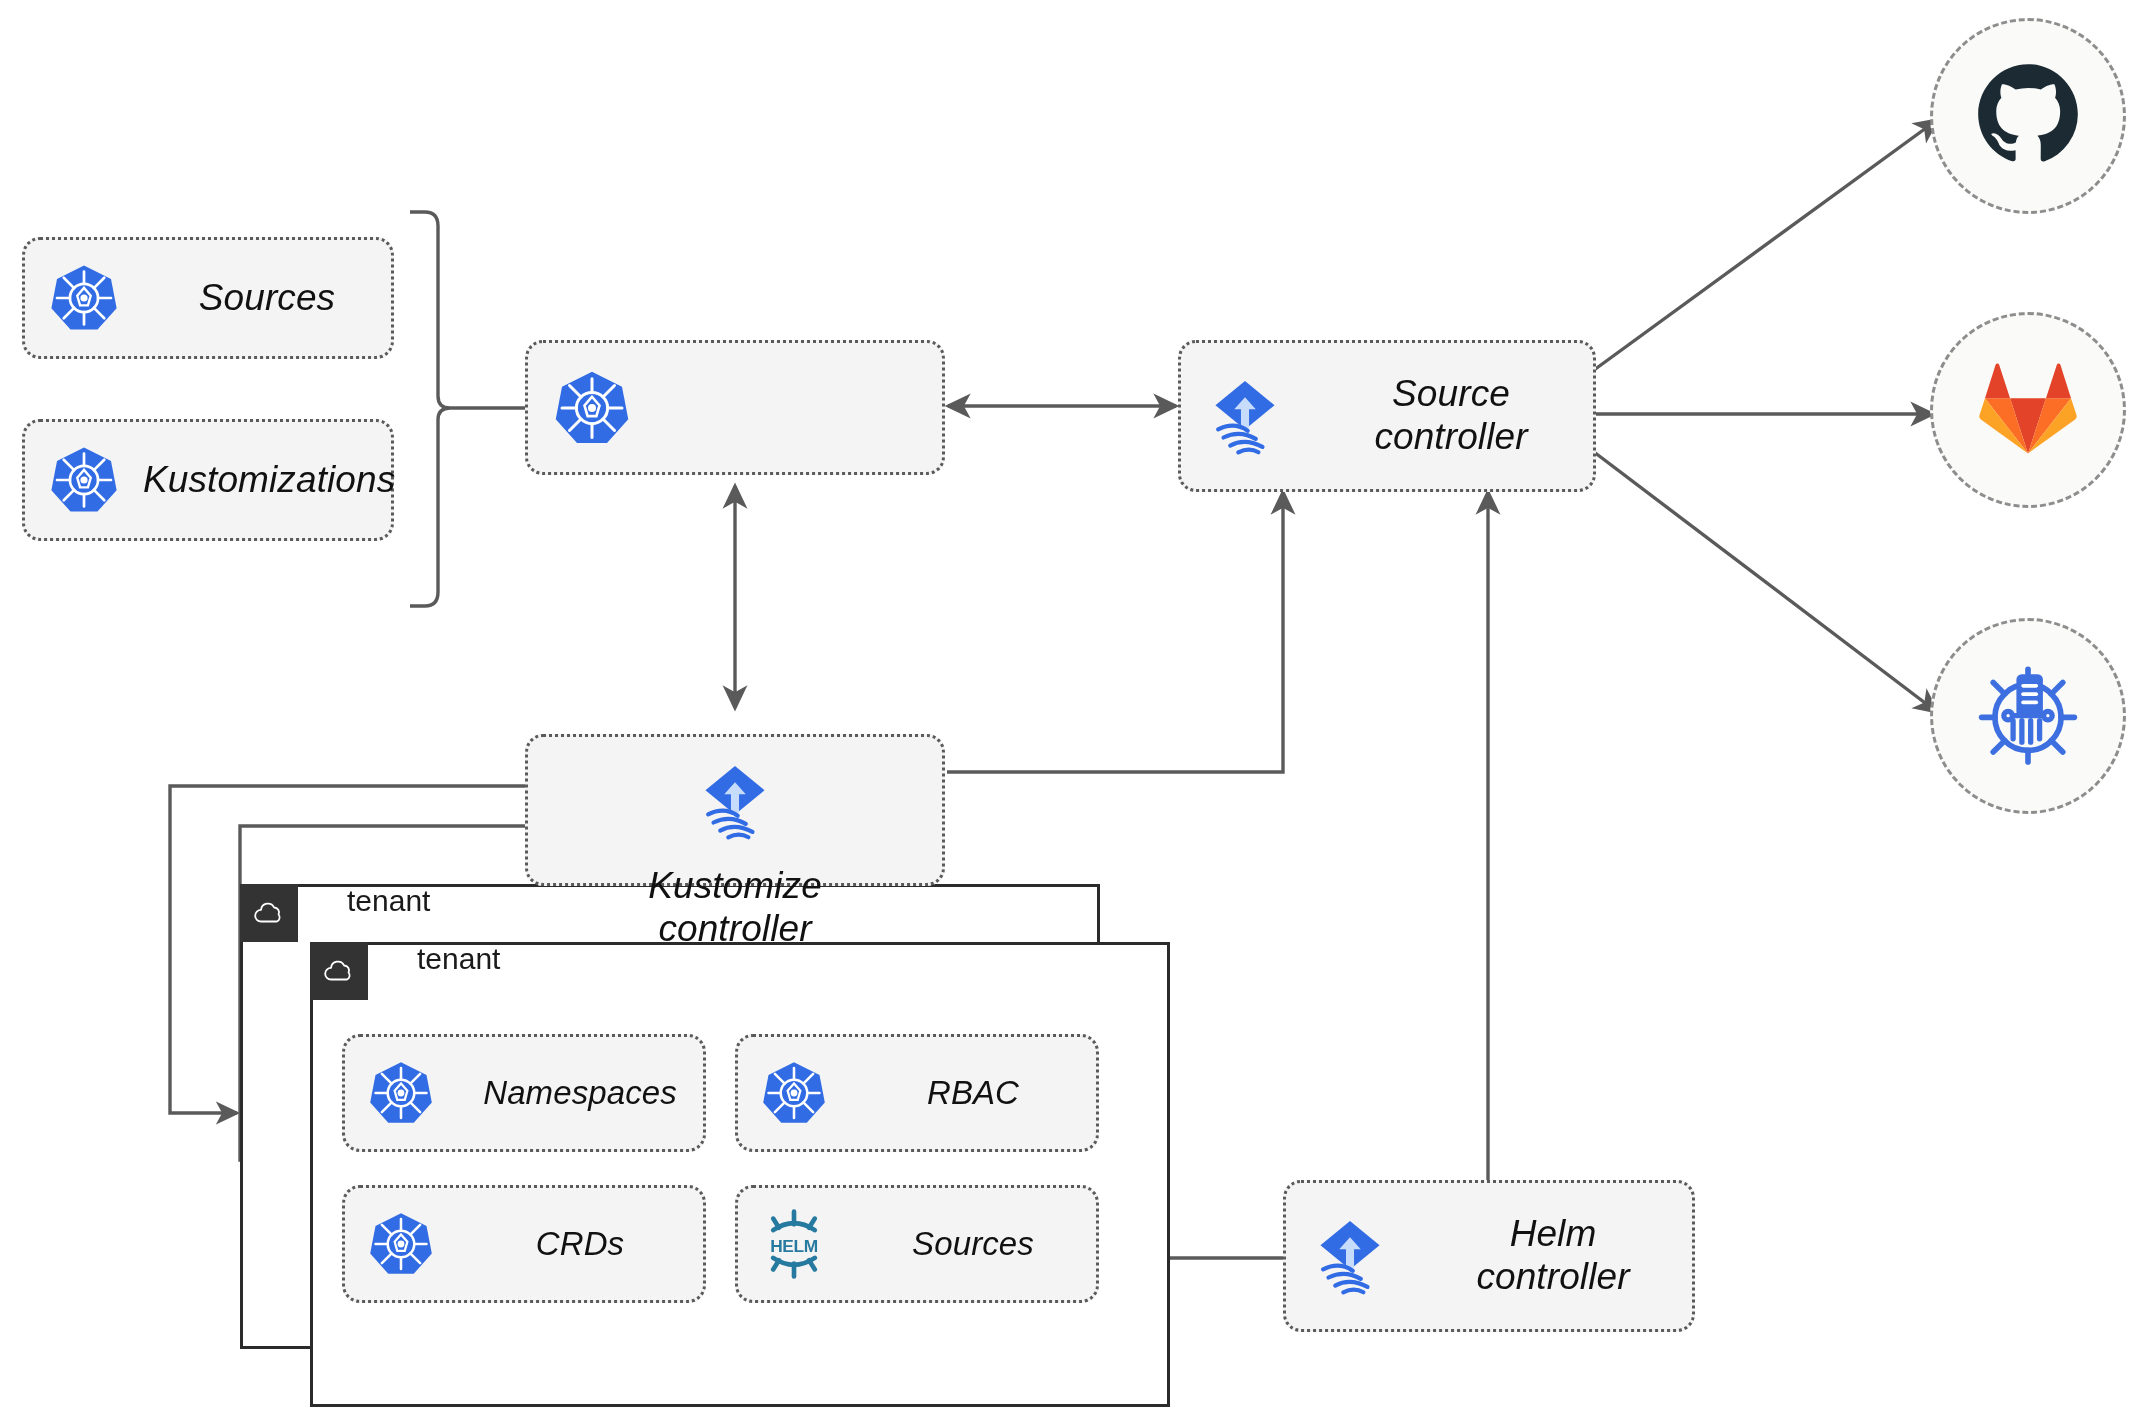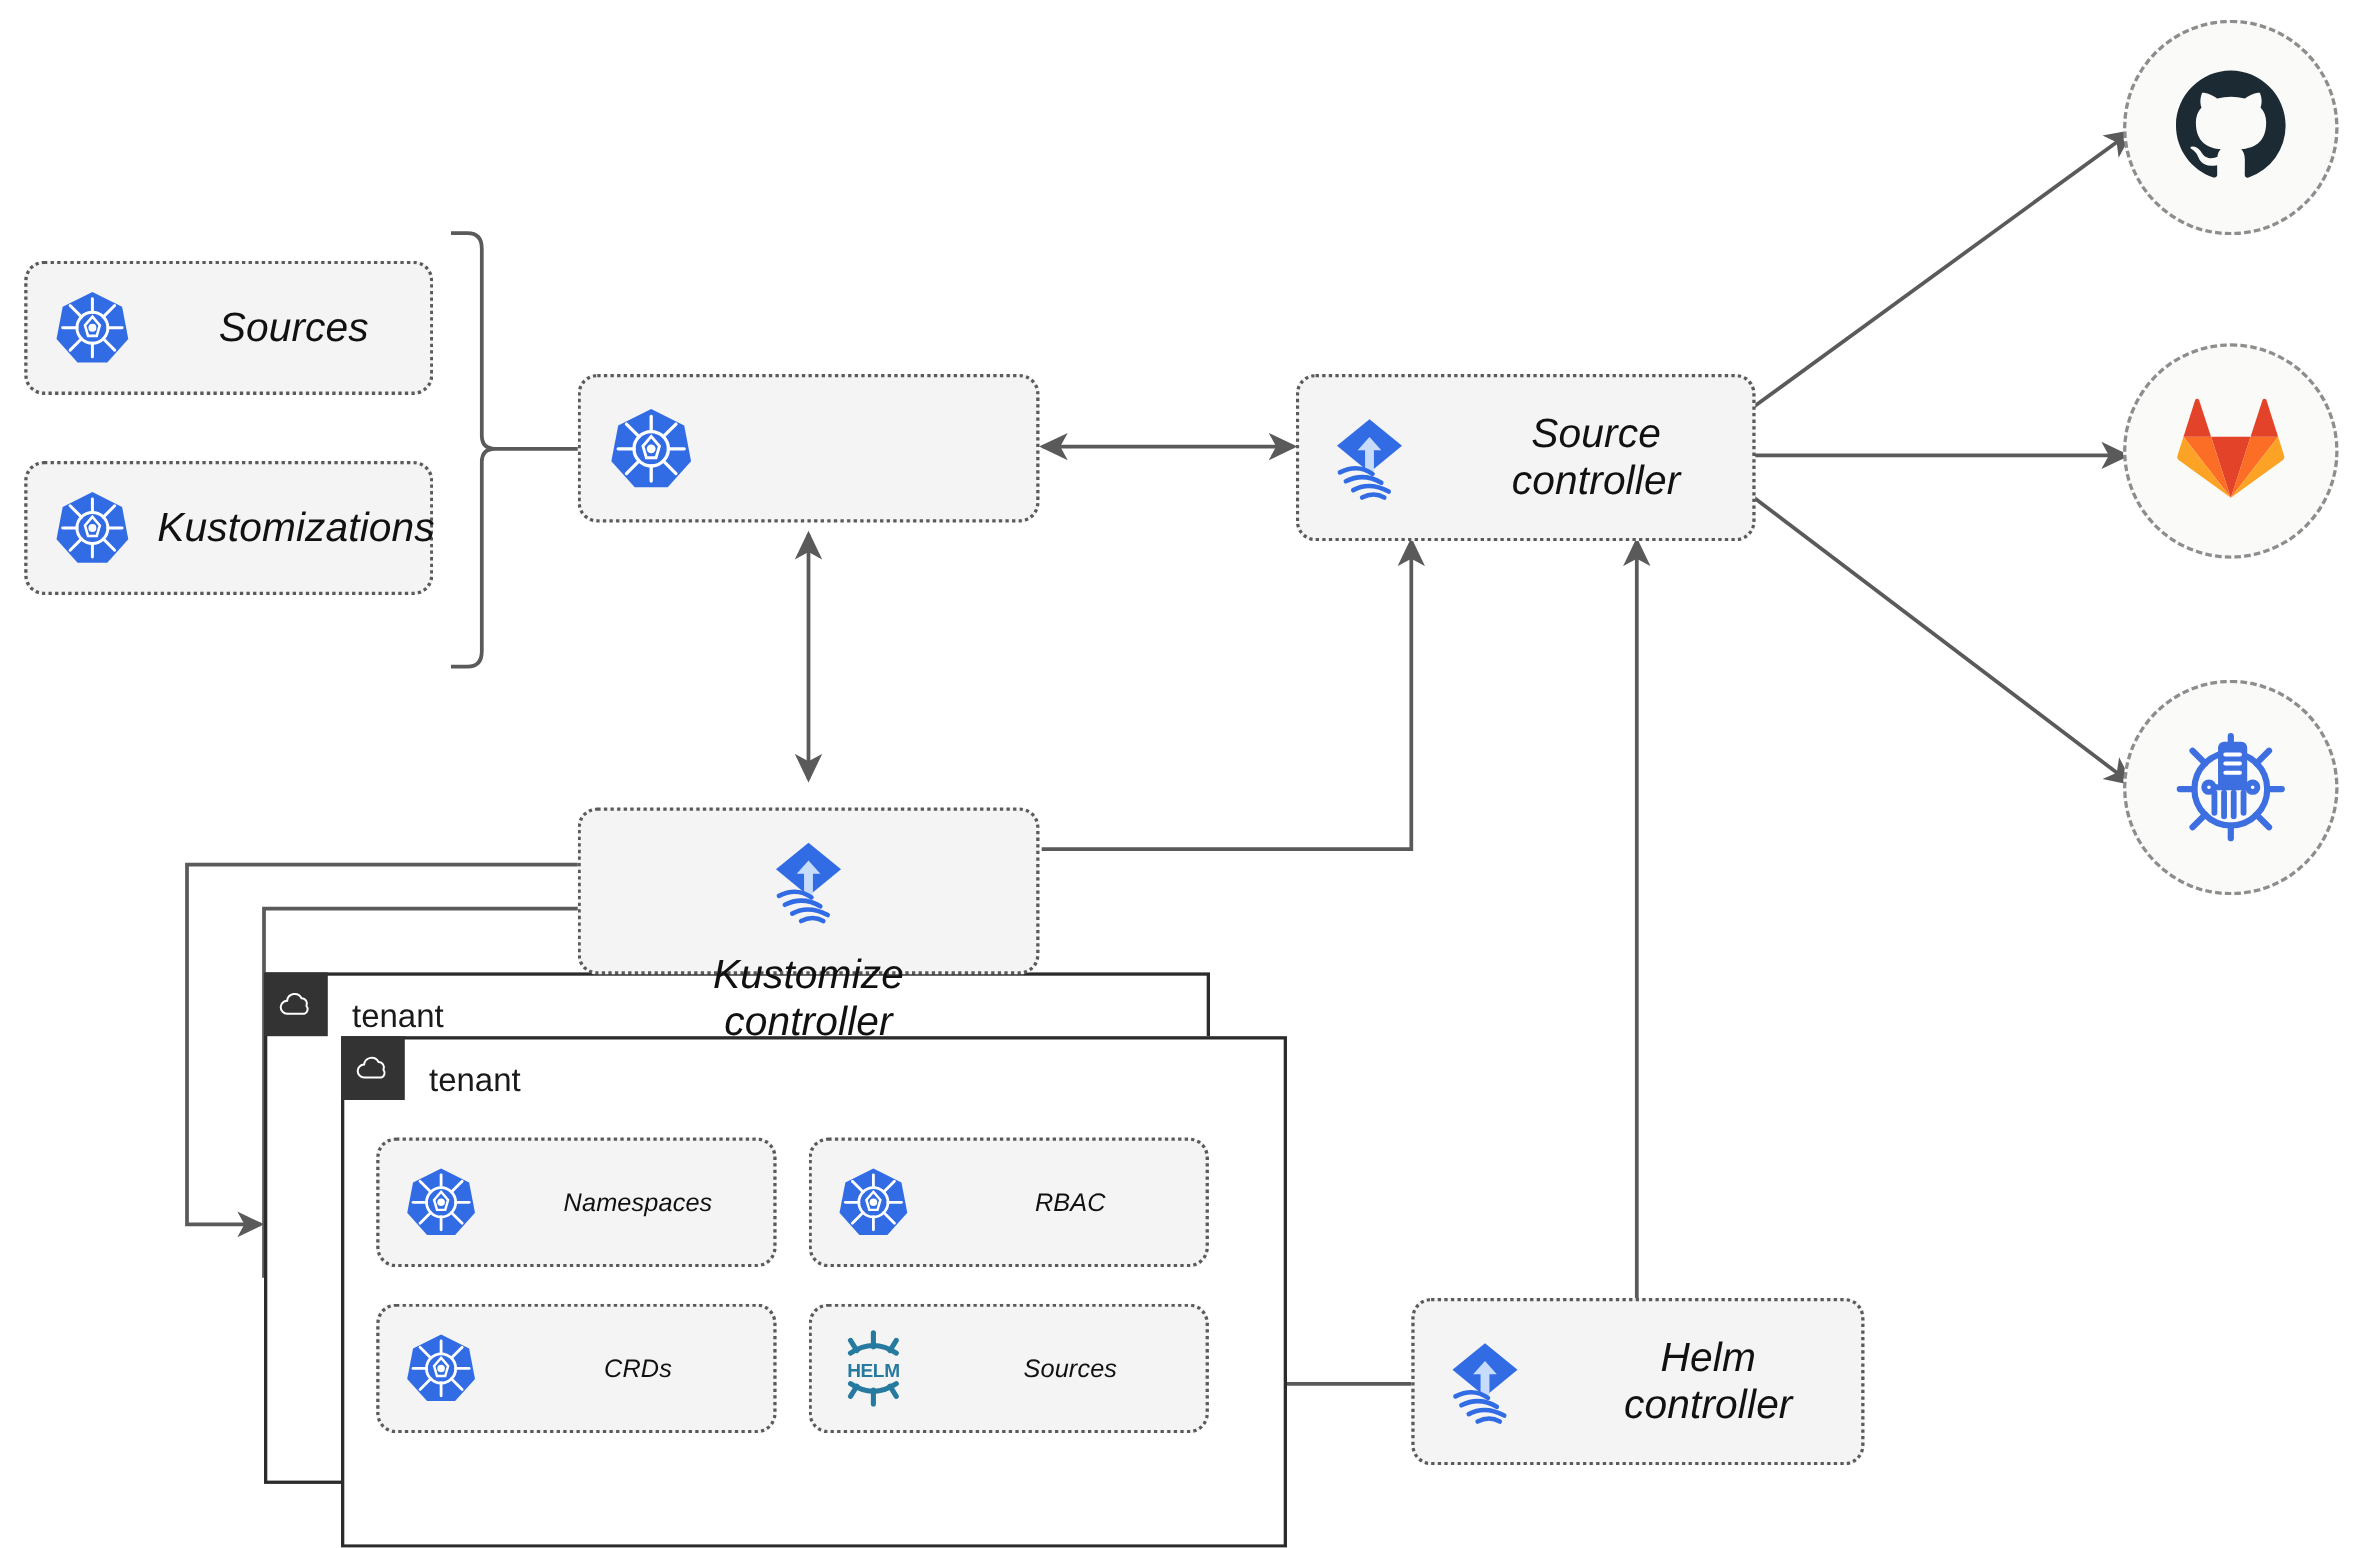--- a/index.html
+++ b/index.html
@@ -43,21 +43,21 @@
   .node .lbl {
     flex: 1 1 auto;
     text-align: center;
     color: #111111;
     font-size: 37px;
     line-height: 1.16;
     letter-spacing: 0.1px;
     white-space: pre-line;
     font-style: italic;
   }
-  .node.small .lbl { font-size: 23px; }
+  .node.small .lbl { font-size: 33px; }
 
   
   .circle-node {
     position: absolute;
     box-sizing: border-box;
     border: 3px dashed #8d8d8d;
     border-radius: 50%;
     background: #fafaf8;
     display: flex;
     align-items: center;
@@ -72,22 +72,23 @@
     background: #ffffff;
     border: 3px solid #2b2b2b;
     z-index: 2;
   }
   .tenant-head {
     position: absolute;
     left: -3px;
     top: -3px;
     height: 58px;
     display: flex;
-    align-items: flex-end;
+    align-items: flex-start;
     z-index: 4;
+    gap: 27px;
   }
   .tenant-badge {
     width: 58px;
     height: 58px;
     background: #333333;
     display: flex;
     align-items: center;
     justify-content: center;
     flex: 0 0 auto;
   }

